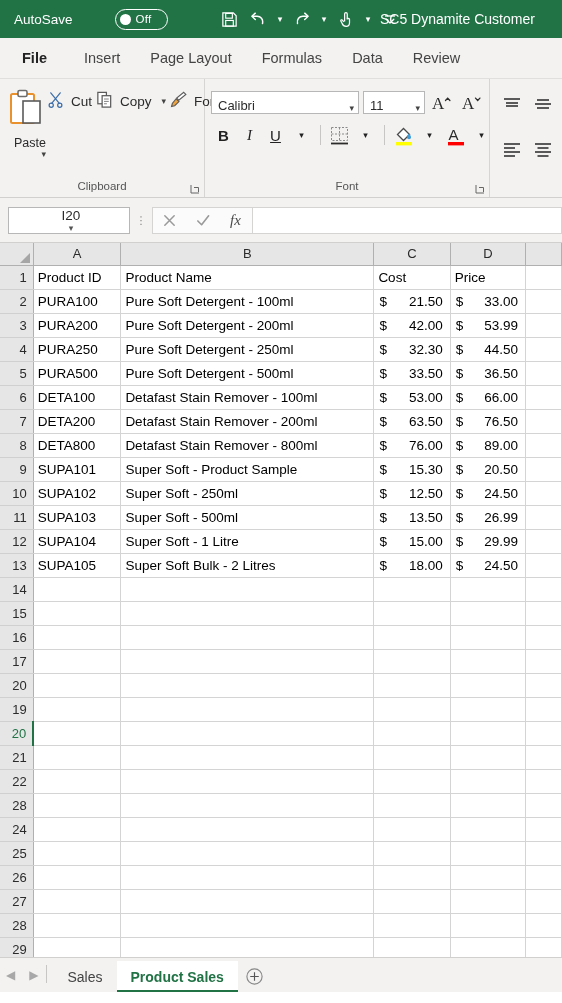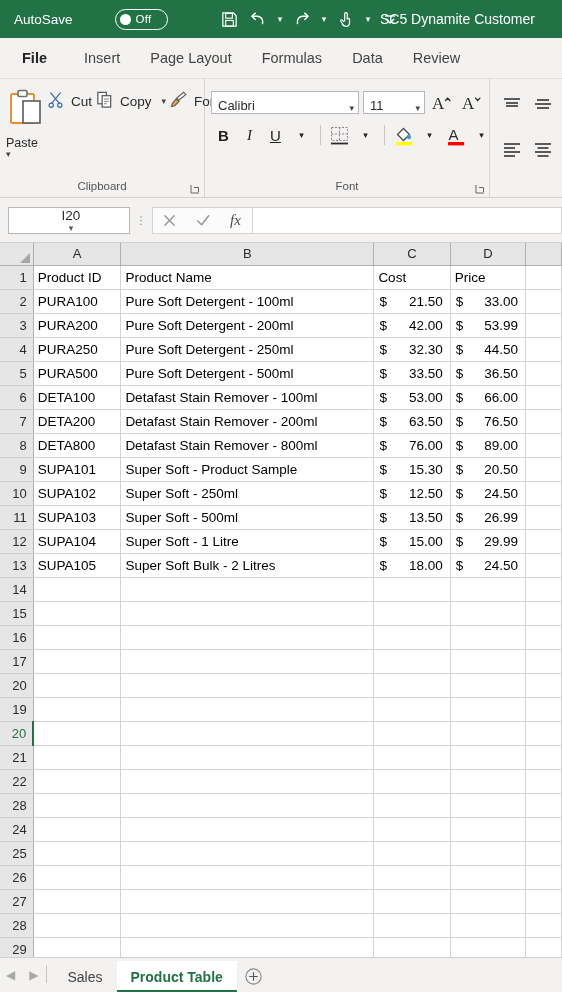--- a/index.html
+++ b/index.html
@@ -123,21 +123,21 @@
     right: 2px; bottom: 1px;
     width: 12px; height: 12px;
     color: #666;
     font-size: 10px;
     line-height: 12px;
   }
 
   
   .paste-btn {
     width: 58px;
-    display: flex; flex-direction: column; align-items: flex-start;
+    display: flex; flex-direction: column; align-items: flex-end;
     padding-top: 4px;
   }
   .paste-label { font-size: 12.5px; color: #2b2b2b; margin-top: 2px; }
   .paste-caret { font-size: 9px; color: #444; margin-top: -1px; }
   .clip-list { display: flex; flex-direction: row; padding-top: 5px; gap: 3px; }
   .clip-item { display: flex; align-items: center; height: 24px; gap: 6px; }
   .clip-item-label { font-size: 13.5px; color: #2b2b2b; white-space: nowrap; }
   .mini-caret { font-size: 9px; color: #444; padding-left: 4px; }
 
   
@@ -800,20 +800,20 @@
   </table>
 </div>
 
 <div class="sheetbar">
   <div class="navarrows">
     <span class="nav-arrow">◀</span>
     <span class="nav-arrow">▶</span>
   </div>
   <span class="tabsep"></span>
   <div class="sheettab">Sales</div>
-  <div class="sheettab active">Product Table</div>
+  <div class="sheettab active">Product Sales</div>
   <div class="addsheet">
     <svg width="19" height="19" viewBox="0 0 20 20">
         <circle cx="10" cy="10" r="8" fill="none" stroke="#888" stroke-width="1.2"></circle>
         <path d="M10 5.5v9M5.5 10h9" stroke="#555" stroke-width="1.2"></path>
       </svg>
   </div>
 </div>
 
 </body></html>

